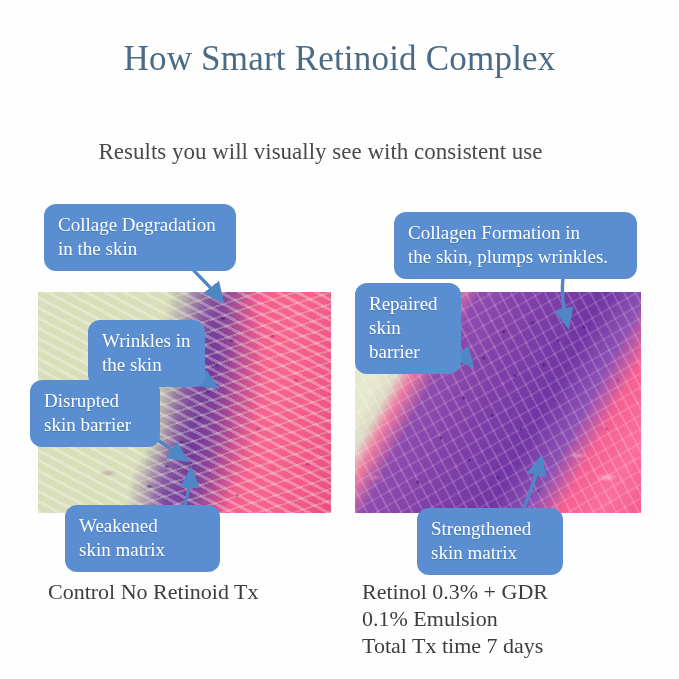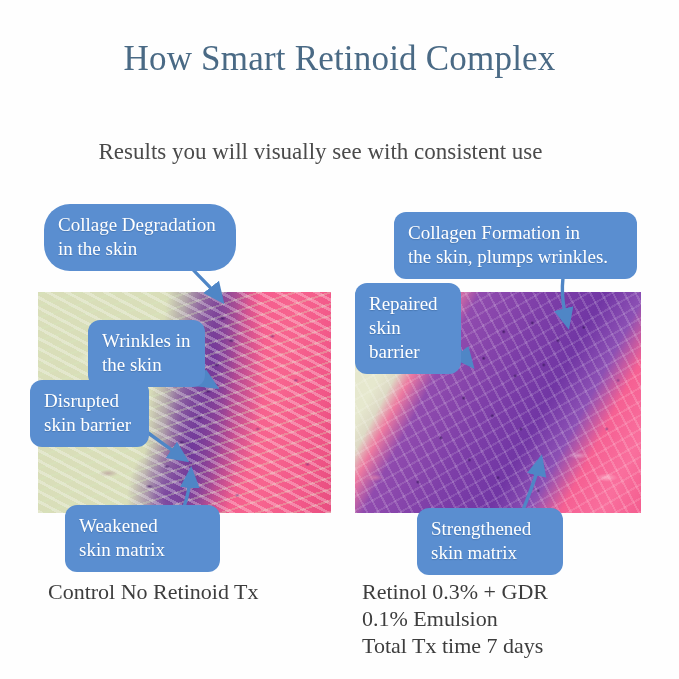--- a/index.html
+++ b/index.html
@@ -171,23 +171,23 @@
     border-radius: 12px;
     font-family: "Liberation Serif", "DejaVu Serif", serif;
     font-size: 19px;
     line-height: 24px;
     padding: 9px 14px 10px 14px;
     box-sizing: border-box;
     white-space: pre-line;
     text-shadow: 0 1px 1px rgba(20,50,90,.25);
   }
 
-  #bubble-collagen-degradation { left: 44px;  top: 204px; width: 192px; border-radius: 26px; }
+  #bubble-collagen-degradation { left: 44px;  top: 204px; width: 192px; }
   #bubble-wrinkles             { left: 44px;  top: 320px; width: 117px; margin-left: 44px; }
-  #bubble-disrupted-barrier    { left: 30px;  top: 380px; width: 119px; }
+  #bubble-disrupted-barrier    { left: 30px;  top: 380px; width: 130px; }
   #bubble-weakened-matrix      { left: 65px;  top: 505px; width: 155px; }
 
   #bubble-collagen-formation   { left: 394px; top: 212px; width: 243px; }
   #bubble-repaired-barrier     { left: 355px; top: 283px; width: 106px; }
   #bubble-strengthened-matrix  { left: 417px; top: 508px; width: 146px; }
 
   
   .caption {
     position: absolute;
     font-family: "Liberation Serif", "DejaVu Serif", serif;

